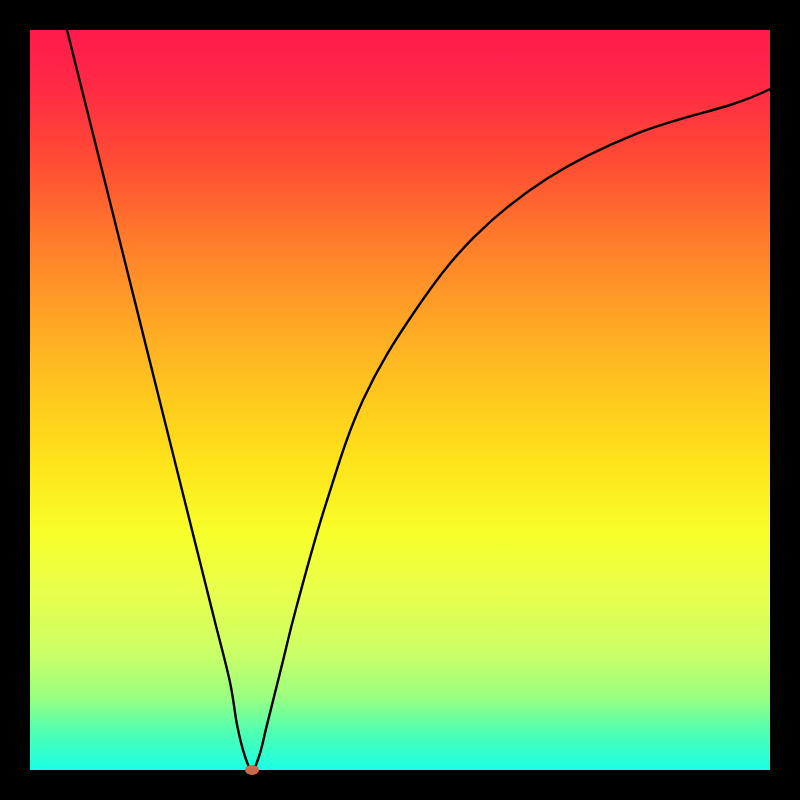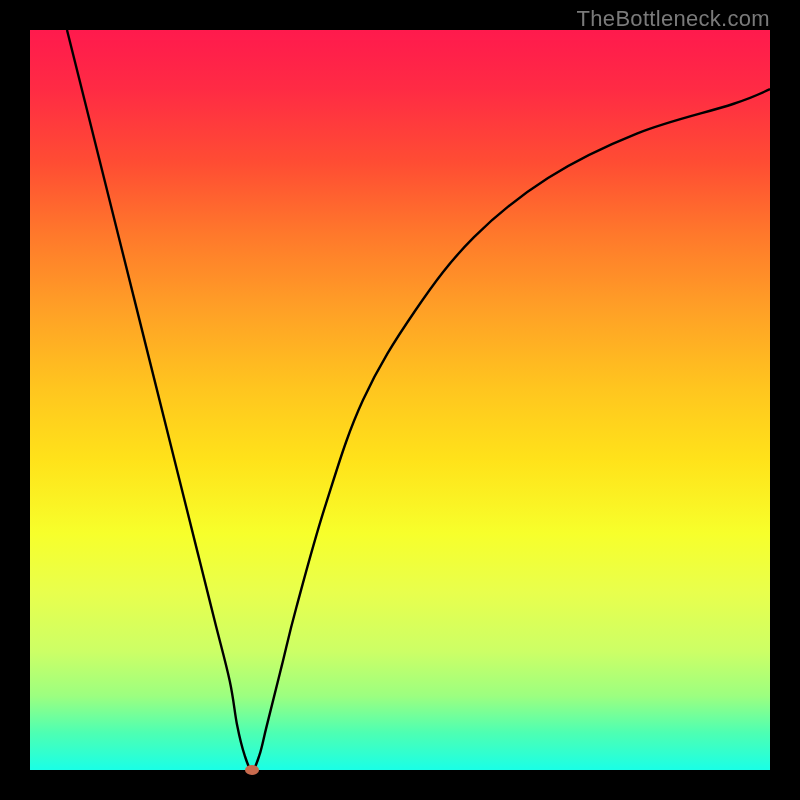--- a/index.html
+++ b/index.html
@@ -69,21 +69,20 @@
     height: 10px;
     background: #c96a4d;
     border-radius: 50%;
     transform: translate(-50%, -50%);
   }
 </style>
 </head>
 <body>
 
 <div class="frame">
-  <div class="watermark">TheBottleneck.com</div>
 
   <div class="plot-area">
     <svg class="curve-svg" viewBox="0 0 740 740" preserveAspectRatio="none">
       <path id="curve" class="curve-path" d="M 37 0 C 40.996 15.983999999999991 49.876000000000005 51.50399999999995 59.2 88.79999999999995 C 68.524 126.09599999999996 78.14399999999999 164.57600000000005 88.8 207.20000000000005 C 99.456 249.82400000000004 107.744 282.976 118.4 325.59999999999997 C 129.056 368.22399999999993 138.676 406.704 148 444 C 157.324 481.296 163.54000000000002 506.15999999999997 170.20000000000002 532.8 C 176.86 559.4399999999999 179.672 570.688 185 592 C 190.328 613.312 195.804 632.552 199.8 651.2 C 203.79600000000002 669.8480000000001 204.53600000000003 682.28 207.20000000000002 695.6 C 209.864 708.9200000000001 211.936 717.2080000000001 214.6 725.2 C 217.26399999999998 733.192 219.33599999999998 740 222 740 C 224.66400000000002 740 226.736 733.192 229.4 725.2 C 232.06400000000002 717.2080000000001 232.804 711.5840000000001 236.8 695.6 C 240.79600000000002 679.616 246.27200000000002 657.712 251.60000000000002 636.4 C 256.928 615.088 258.40799999999996 606.504 266.4 577.2 C 274.392 547.8960000000001 284.012 510.896 296 473.6 C 307.988 436.30400000000003 317.016 404.632 333 370 C 348.984 335.368 364.82 310.50399999999996 384.8 281.2 C 404.78000000000003 251.896 420.024 231.17600000000004 444 207.20000000000005 C 467.976 183.22400000000005 488.696 166.648 518 148 C 547.304 129.352 573.5 116.92000000000002 606.8 103.60000000000002 C 640.0999999999999 90.28000000000003 679.024 81.99200000000002 703 74 C 726.976 66.00799999999998 733.34 61.86399999999995 740 59.19999999999993"></path>
     </svg>
     <div id="marker" class="marker" style="left: 222px; top: 740px; background: rgb(201, 106, 77);"></div>
   </div>
 </div>
 
 </body></html>

